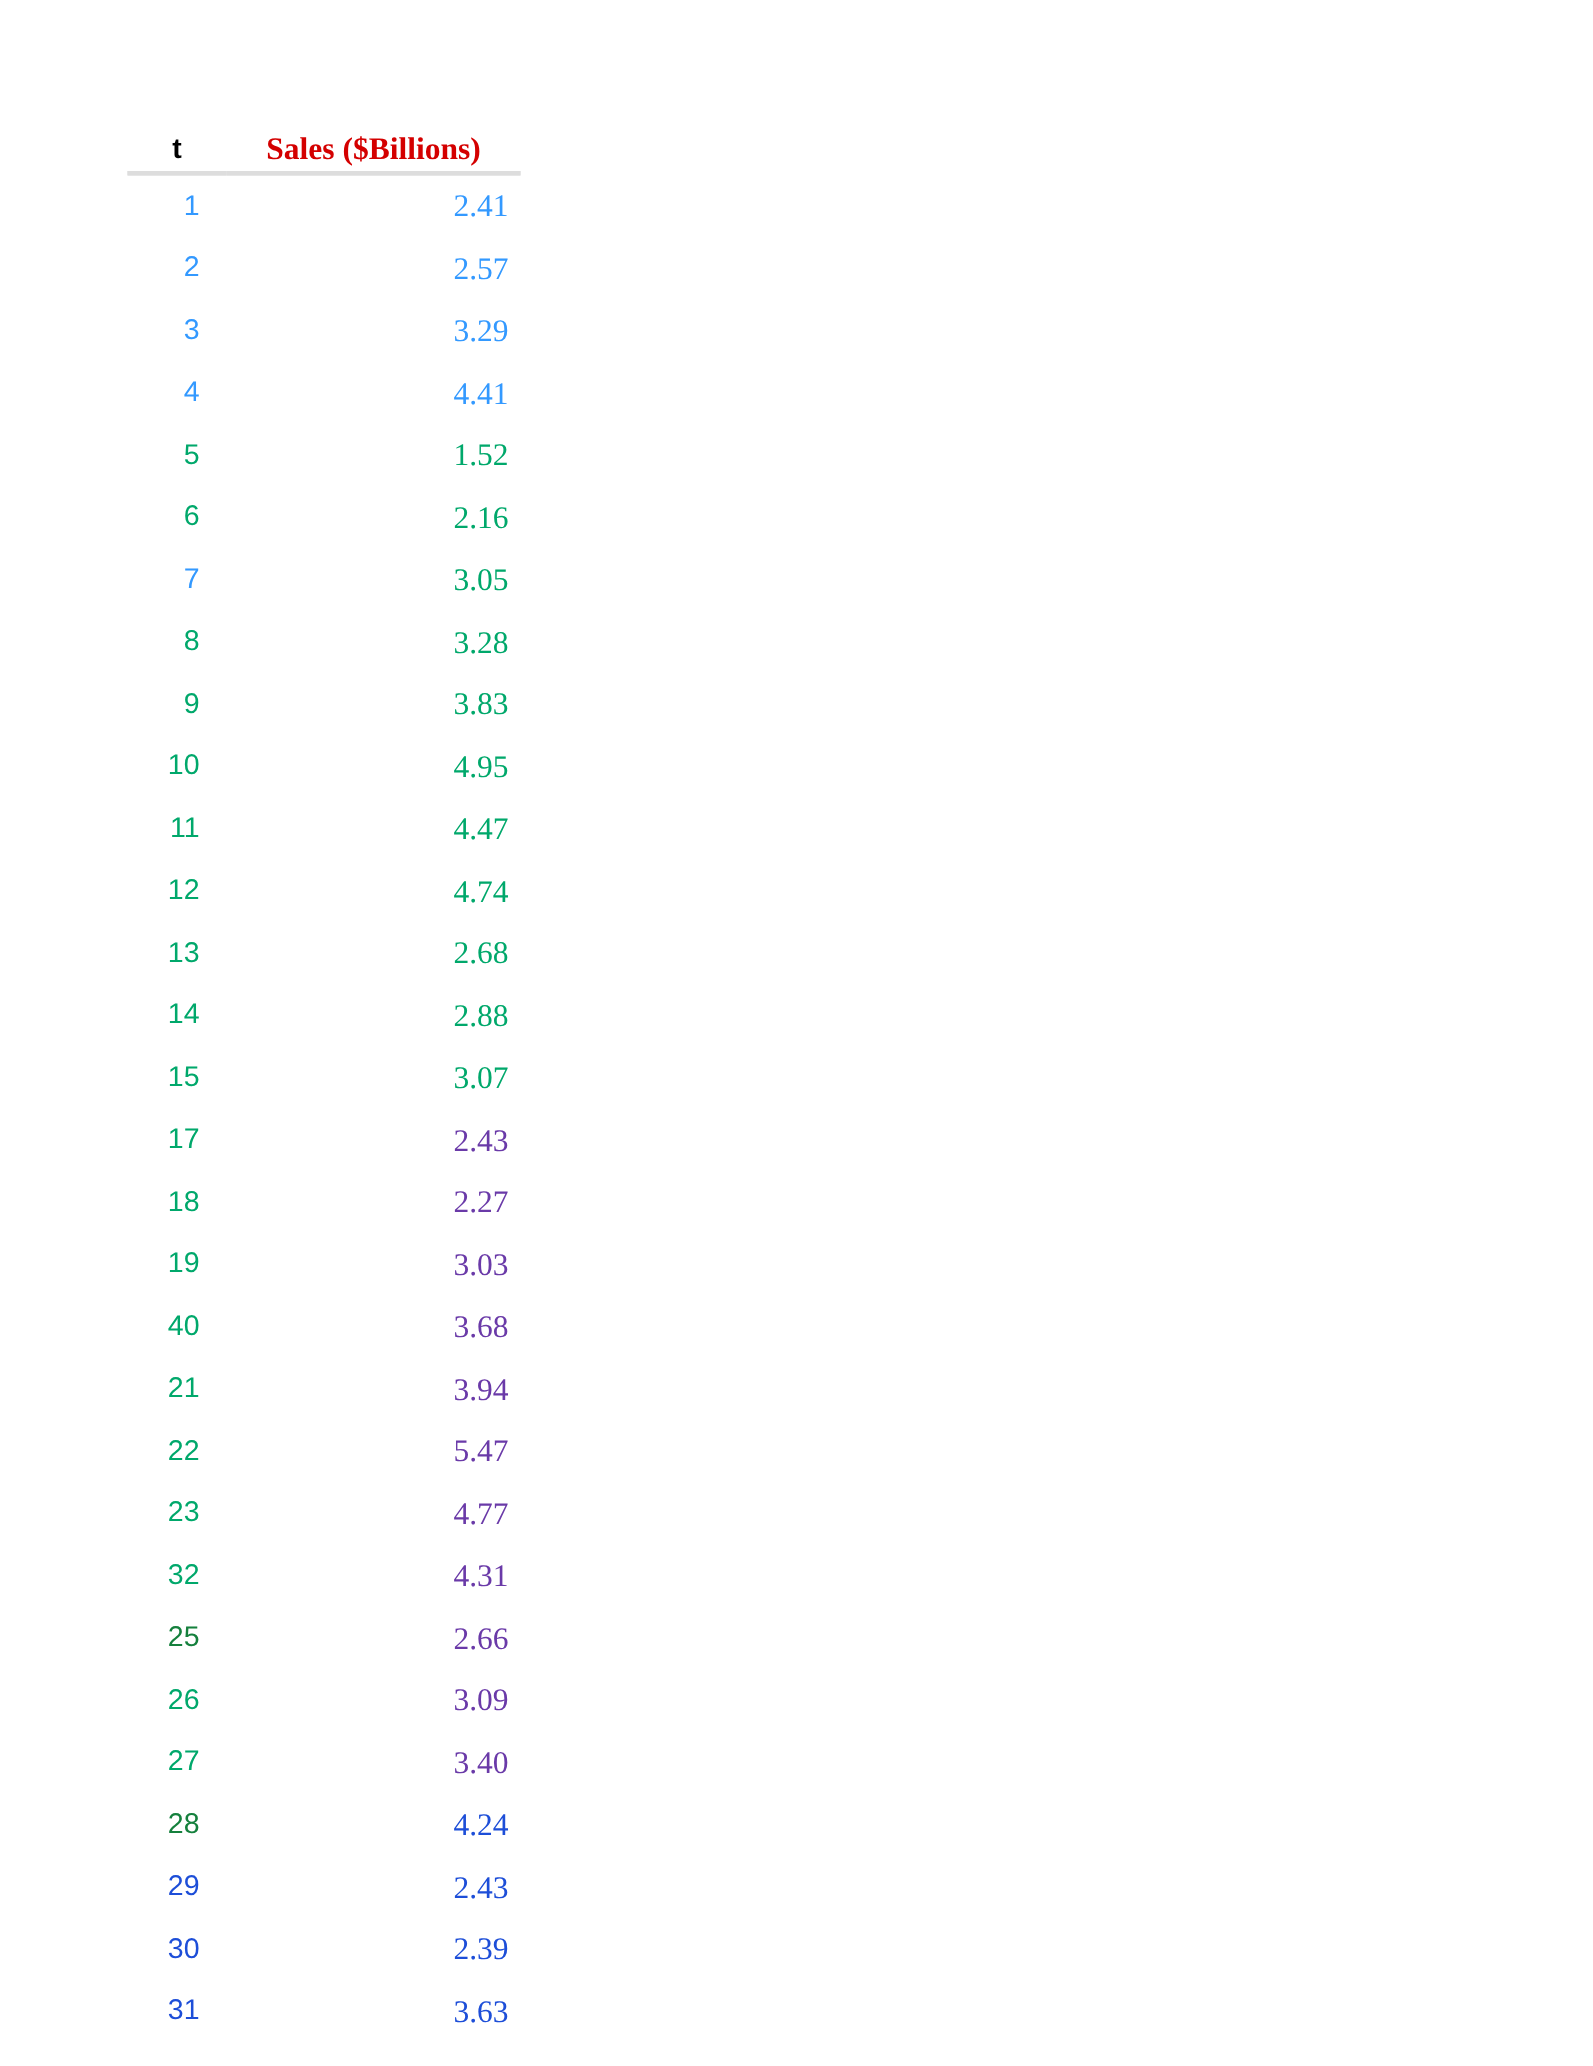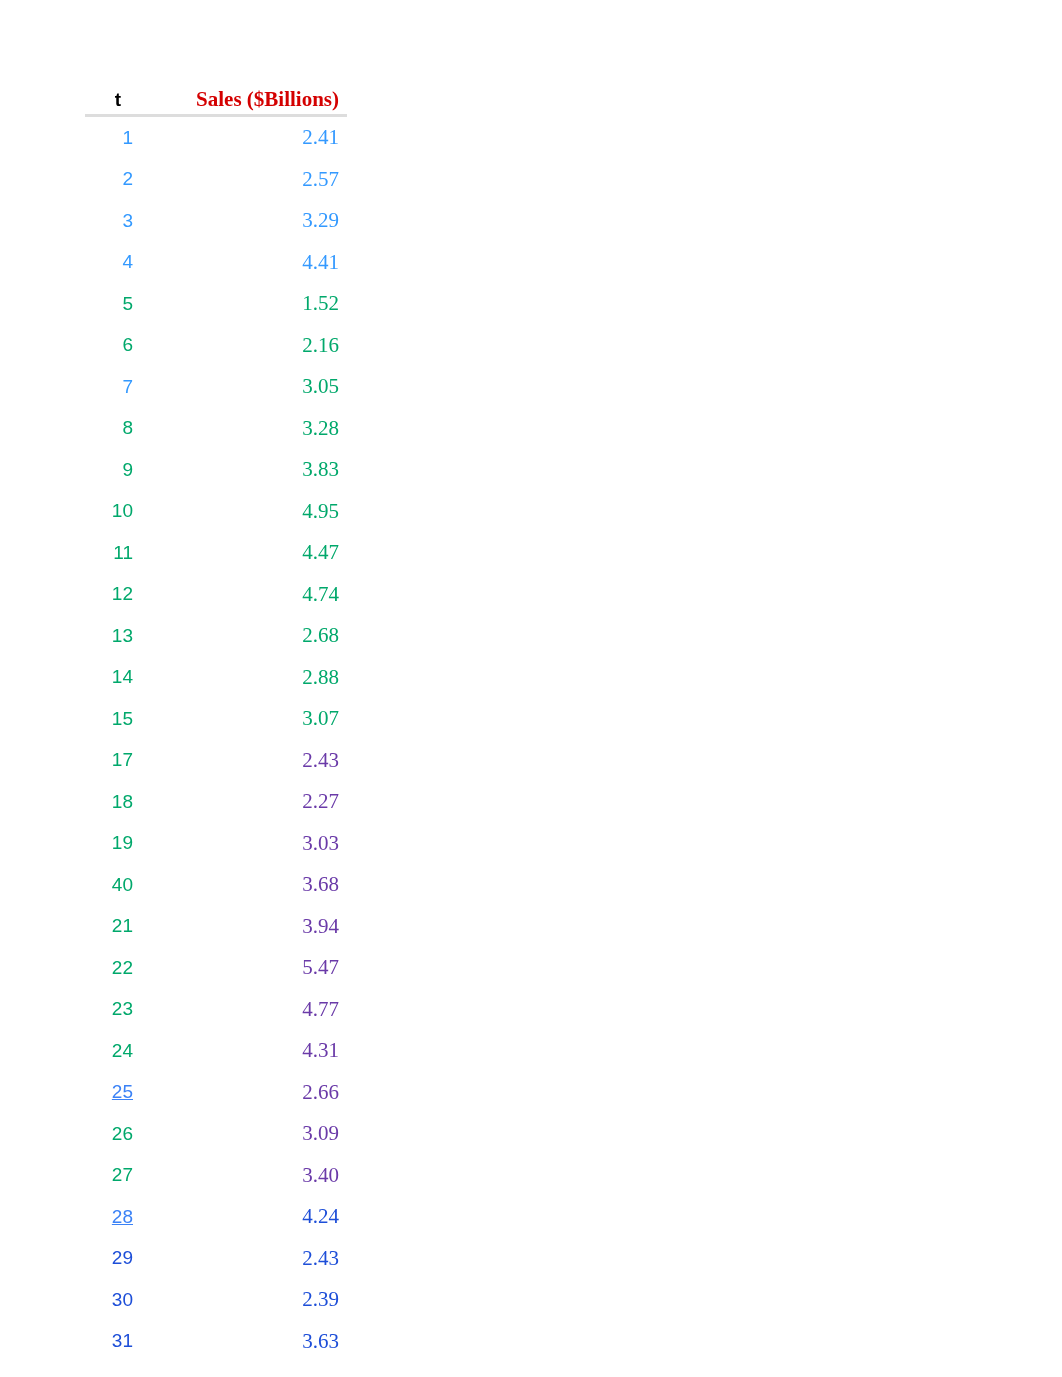--- a/index.html
+++ b/index.html
@@ -14,21 +14,21 @@
       padding-top: 85px;
       padding-left: 85px;
     }
     table {
       border-collapse: collapse;
     }
     th {
       font-weight: bold;
       font-size: 21px;
       padding: 2px 8px;
-      text-align: right;
+      text-align: center;
     }
     th.t-header {
       color: #000000;
       font-family: Verdana, Geneva, sans-serif;
       font-size: 19px;
       width: 50px;
       border-bottom: 3px solid #dddddd;
       text-align: center;
     }
     th.sales-header {
@@ -51,21 +51,21 @@
       font-weight: normal;
     }
     td.sales-cell {
       font-family: Georgia, 'Times New Roman', serif;
       text-align: right;
       font-weight: normal;
     }
     .color-blue { color: #3399ff; }
     .color-green { color: #00a86b; }
     .color-purple { color: #6a3aa8; }
-    .color-darkblue { color: #3b82f6; text-decoration: underline; }
+    .color-darkblue { color: #15803d; }
     .color-black { color: #1d4ed8; }
   </style>
 </head>
 <body>
 
 <div class="container">
   <table>
     <thead>
       <tr>
         <th class="t-header">t</th>
@@ -155,21 +155,21 @@
         </tr>
         <tr>
           <td class="t-cell color-green">22</td>
           <td class="sales-cell color-purple">5.47</td>
         </tr>
         <tr>
           <td class="t-cell color-green">23</td>
           <td class="sales-cell color-purple">4.77</td>
         </tr>
         <tr>
-          <td class="t-cell color-green">24</td>
+          <td class="t-cell color-green">32</td>
           <td class="sales-cell color-purple">4.31</td>
         </tr>
         <tr>
           <td class="t-cell color-darkblue">25</td>
           <td class="sales-cell color-purple">2.66</td>
         </tr>
         <tr>
           <td class="t-cell color-green">26</td>
           <td class="sales-cell color-purple">3.09</td>
         </tr>

